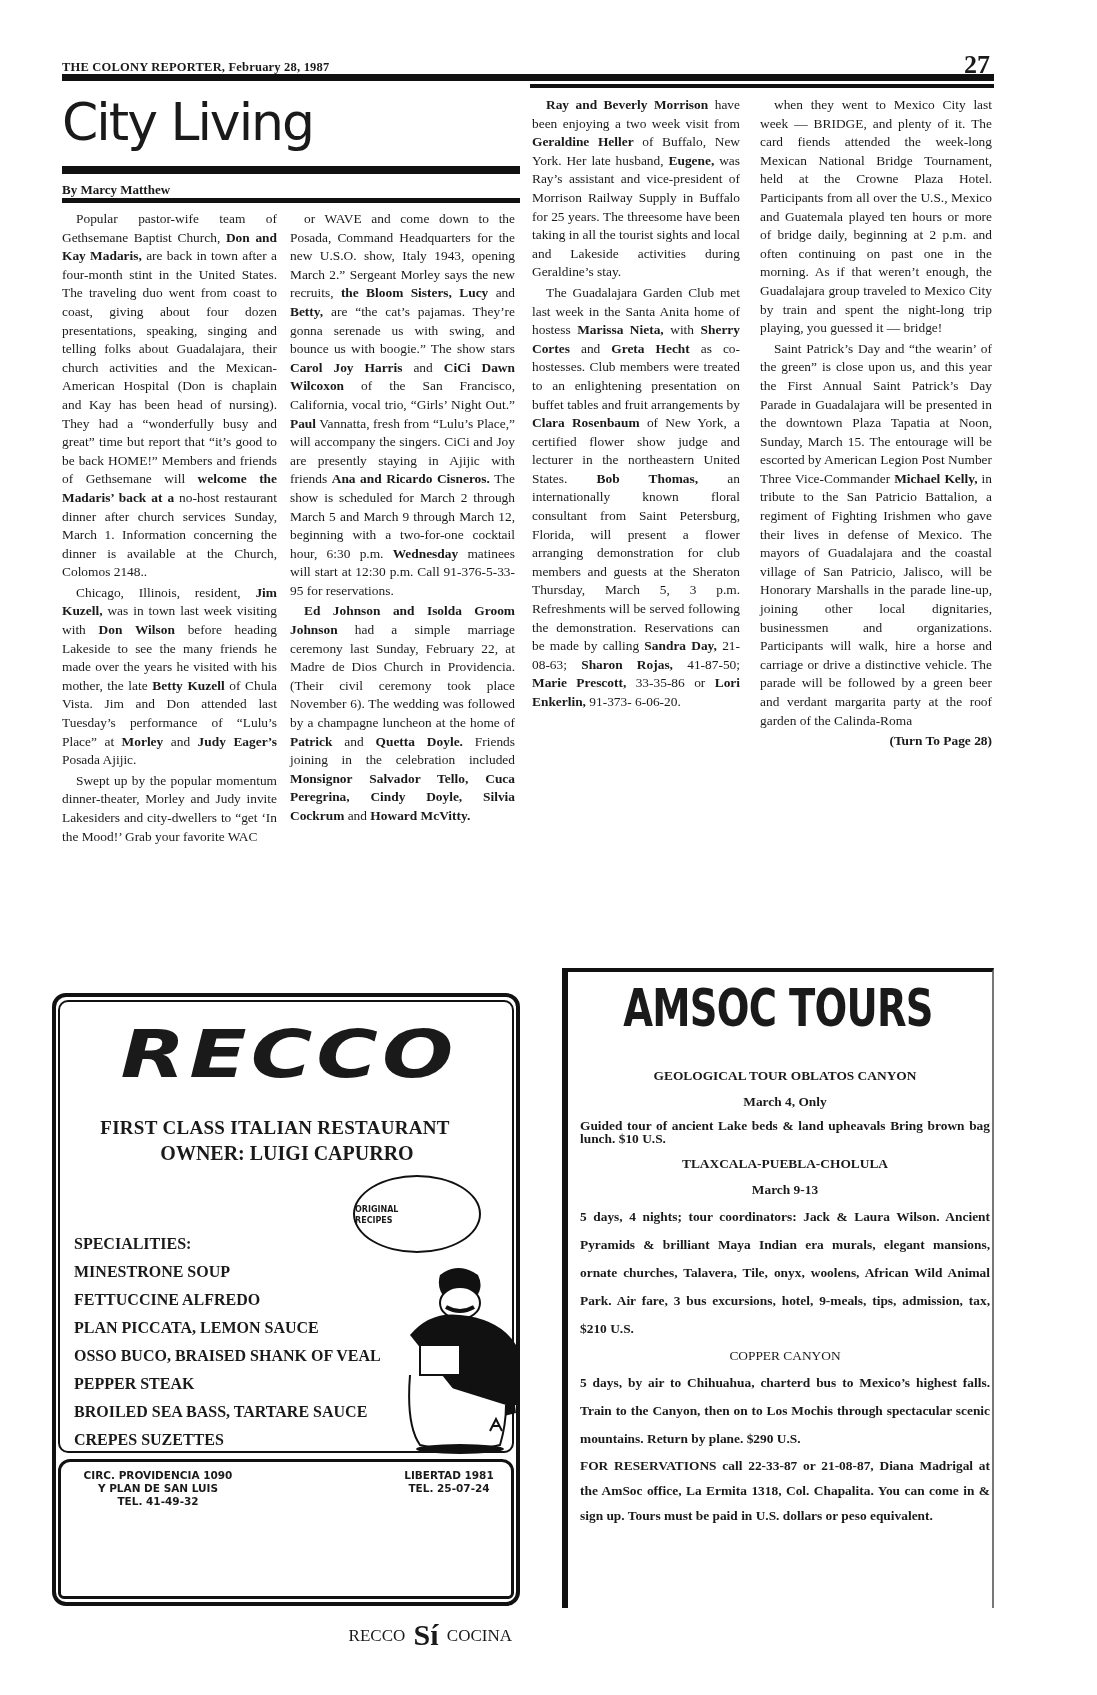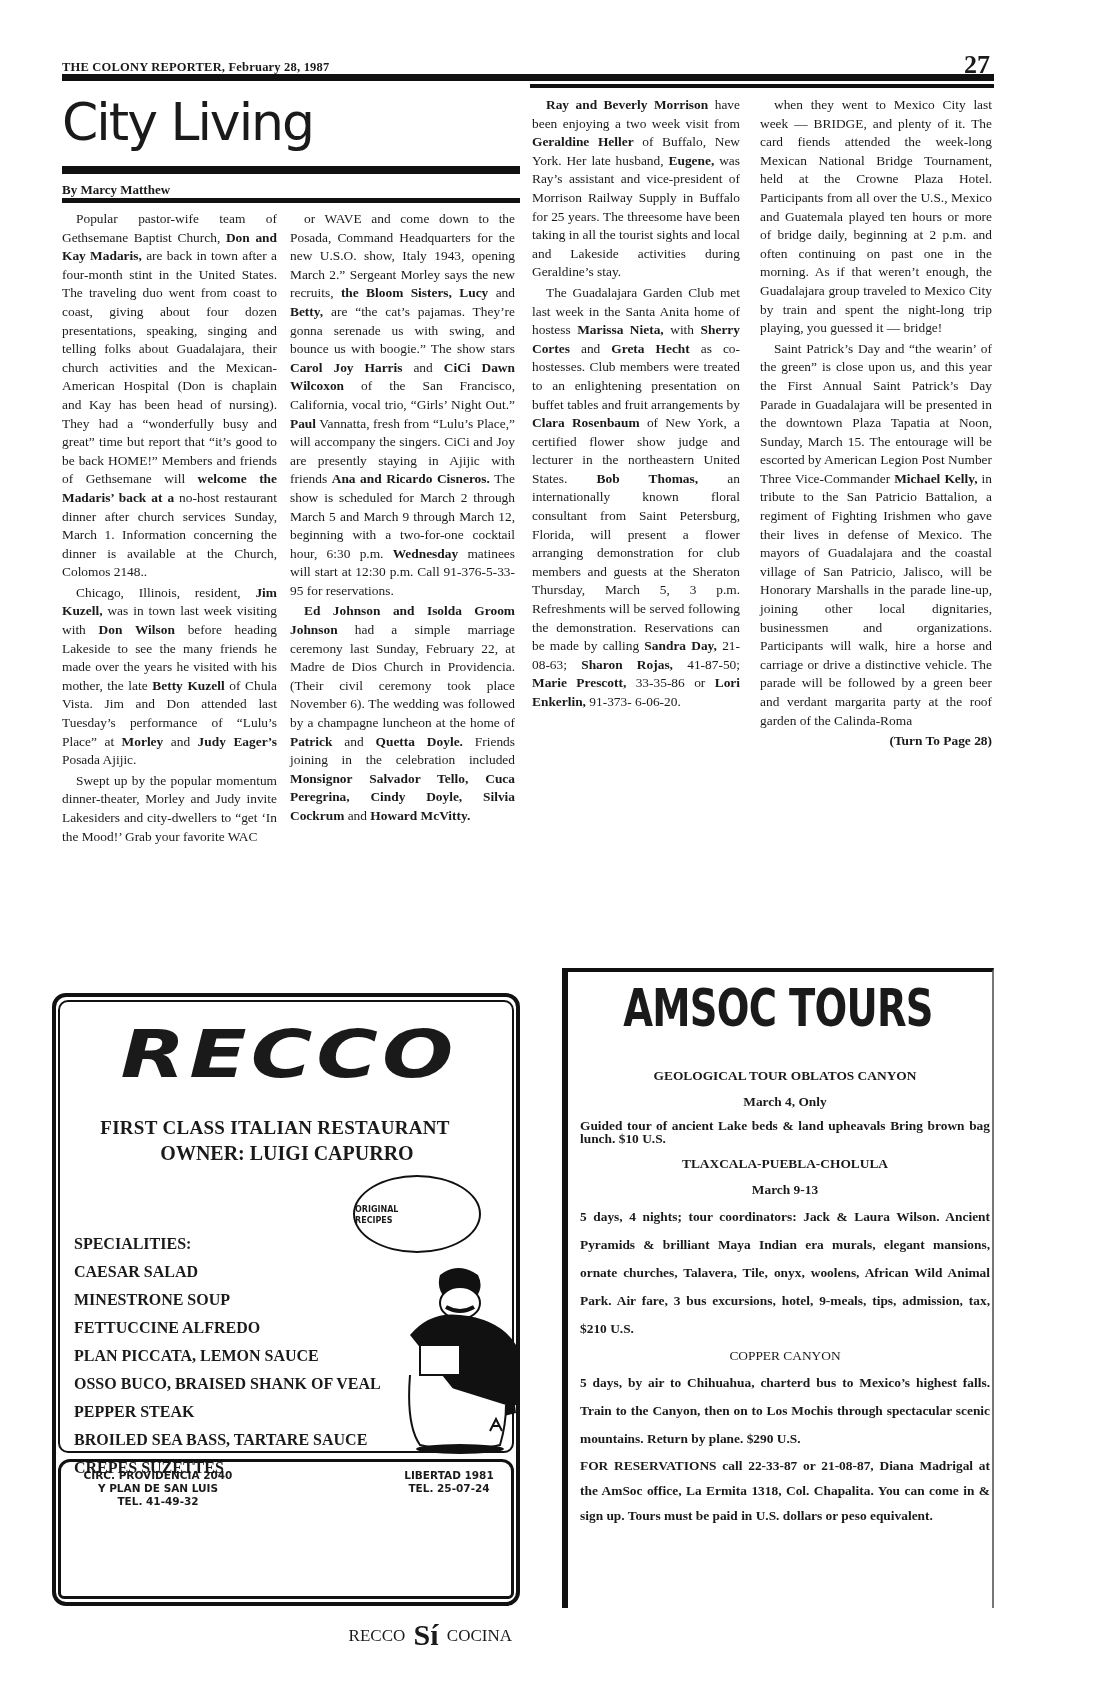--- a/index.html
+++ b/index.html
@@ -93,33 +93,32 @@
   <path d="M30 80 q20 -24 50 -20 q40 4 56 30 l0 60 q-30 10 -50 0z" fill="#111"></path>
   <path d="M40 90 l40 0 l0 30 l-40 0z" fill="#fff" stroke="#111" stroke-width="2"></path>
   <path d="M90 120 l40 -8 l6 46 l-40 10z" fill="#111"></path>
   <path d="M30 120 q-4 50 10 70 q40 10 80 0 q6 -20 6 -40" fill="#fff" stroke="#111" stroke-width="2"></path>
   <ellipse cx="80" cy="194" rx="44" ry="5" fill="#111"></ellipse>
   <path d="M110 176 l6 -12 l6 12 m-9 -5 h6" stroke="#111" stroke-width="2" fill="none"></path>
 </svg>
 <div class="recco-menu">
   <div>SPECIALITIES:</div>
   <div id="recco-menu-items">
-      <div>CAESAR SALAD</div>
       <div>MINESTRONE SOUP</div>
       <div>FETTUCCINE ALFREDO</div>
       <div>PLAN PICCATA, LEMON SAUCE</div>
       <div>OSSO BUCO, BRAISED SHANK OF VEAL</div>
       <div>PEPPER STEAK</div>
       <div>BROILED SEA BASS, TARTARE SAUCE</div>
       <div>CREPES SUZETTES</div>
     </div>
 </div>
 <div class="recco-foot"></div>
 <div class="recco-addr-left">
-  <div>CIRC. PROVIDENCIA 2040</div>
+  <div>CIRC. PROVIDENCIA 1090</div>
   <div>Y PLAN DE SAN LUIS</div>
   <div>TEL. 41-49-32</div>
 </div>
 <div class="recco-addr-right">
   <div>LIBERTAD 1981</div>
   <div>TEL. 25-07-24</div>
 </div>
 <div class="recco-sign">
   <span>RECCO</span>
   <span class="si">Sí</span>

